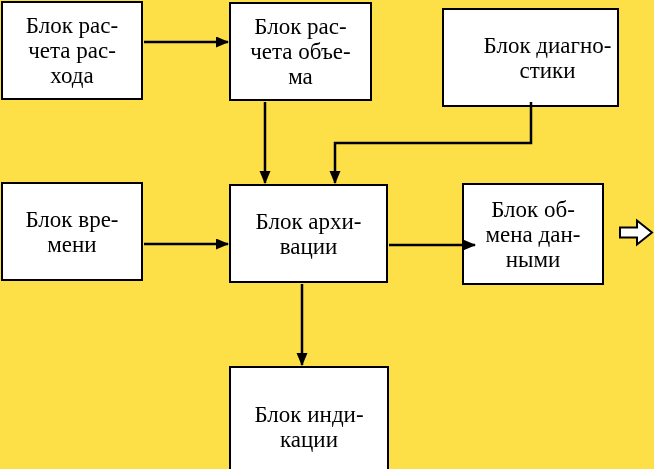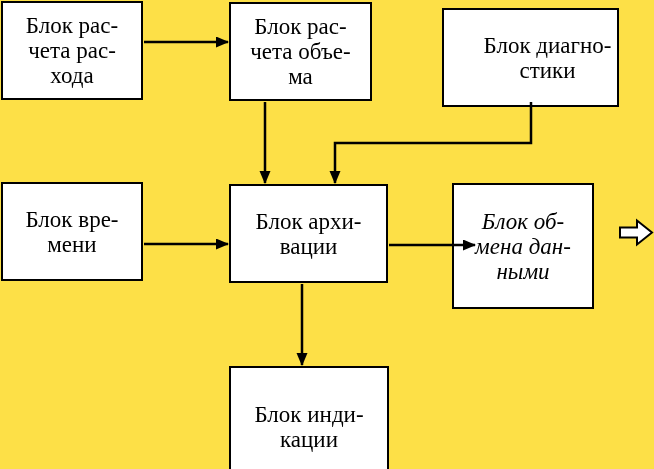--- a/index.html
+++ b/index.html
@@ -53,21 +53,21 @@
 
   <div class="block" style="left:442px; top:8px; width:177px; height:99px;padding-left:34px;">Блок диагно-
 стики</div>
 
   <div class="block" style="left:1px; top:182px; width:142px; height:99px;">Блок вре-
 мени</div>
 
   <div class="block" style="left:229px; top:184px; width:159px; height:99px;">Блок архи-
 вации</div>
 
-  <div class="block" style="left:452px; top:183px; width:142px; height:126px;font-style:italic;">Блок об-
+  <div class="block" style="left:462px; top:183px; width:142px; height:102px;">Блок об-
 мена дан-
 ными</div>
 
   <div class="block" style="left:229px; top:366px; width:160px; height:122px;">Блок инди-
 кации</div>
 
   <svg class="arrows" viewBox="0 0 654 469" xmlns="http://www.w3.org/2000/svg">
     <defs>
       <marker id="ah" markerWidth="13" markerHeight="12" refX="12" refY="5.5" orient="auto" markerUnits="userSpaceOnUse">
         <path d="M0,0 L13,5.5 L0,11 Z" fill="#000000"></path>

